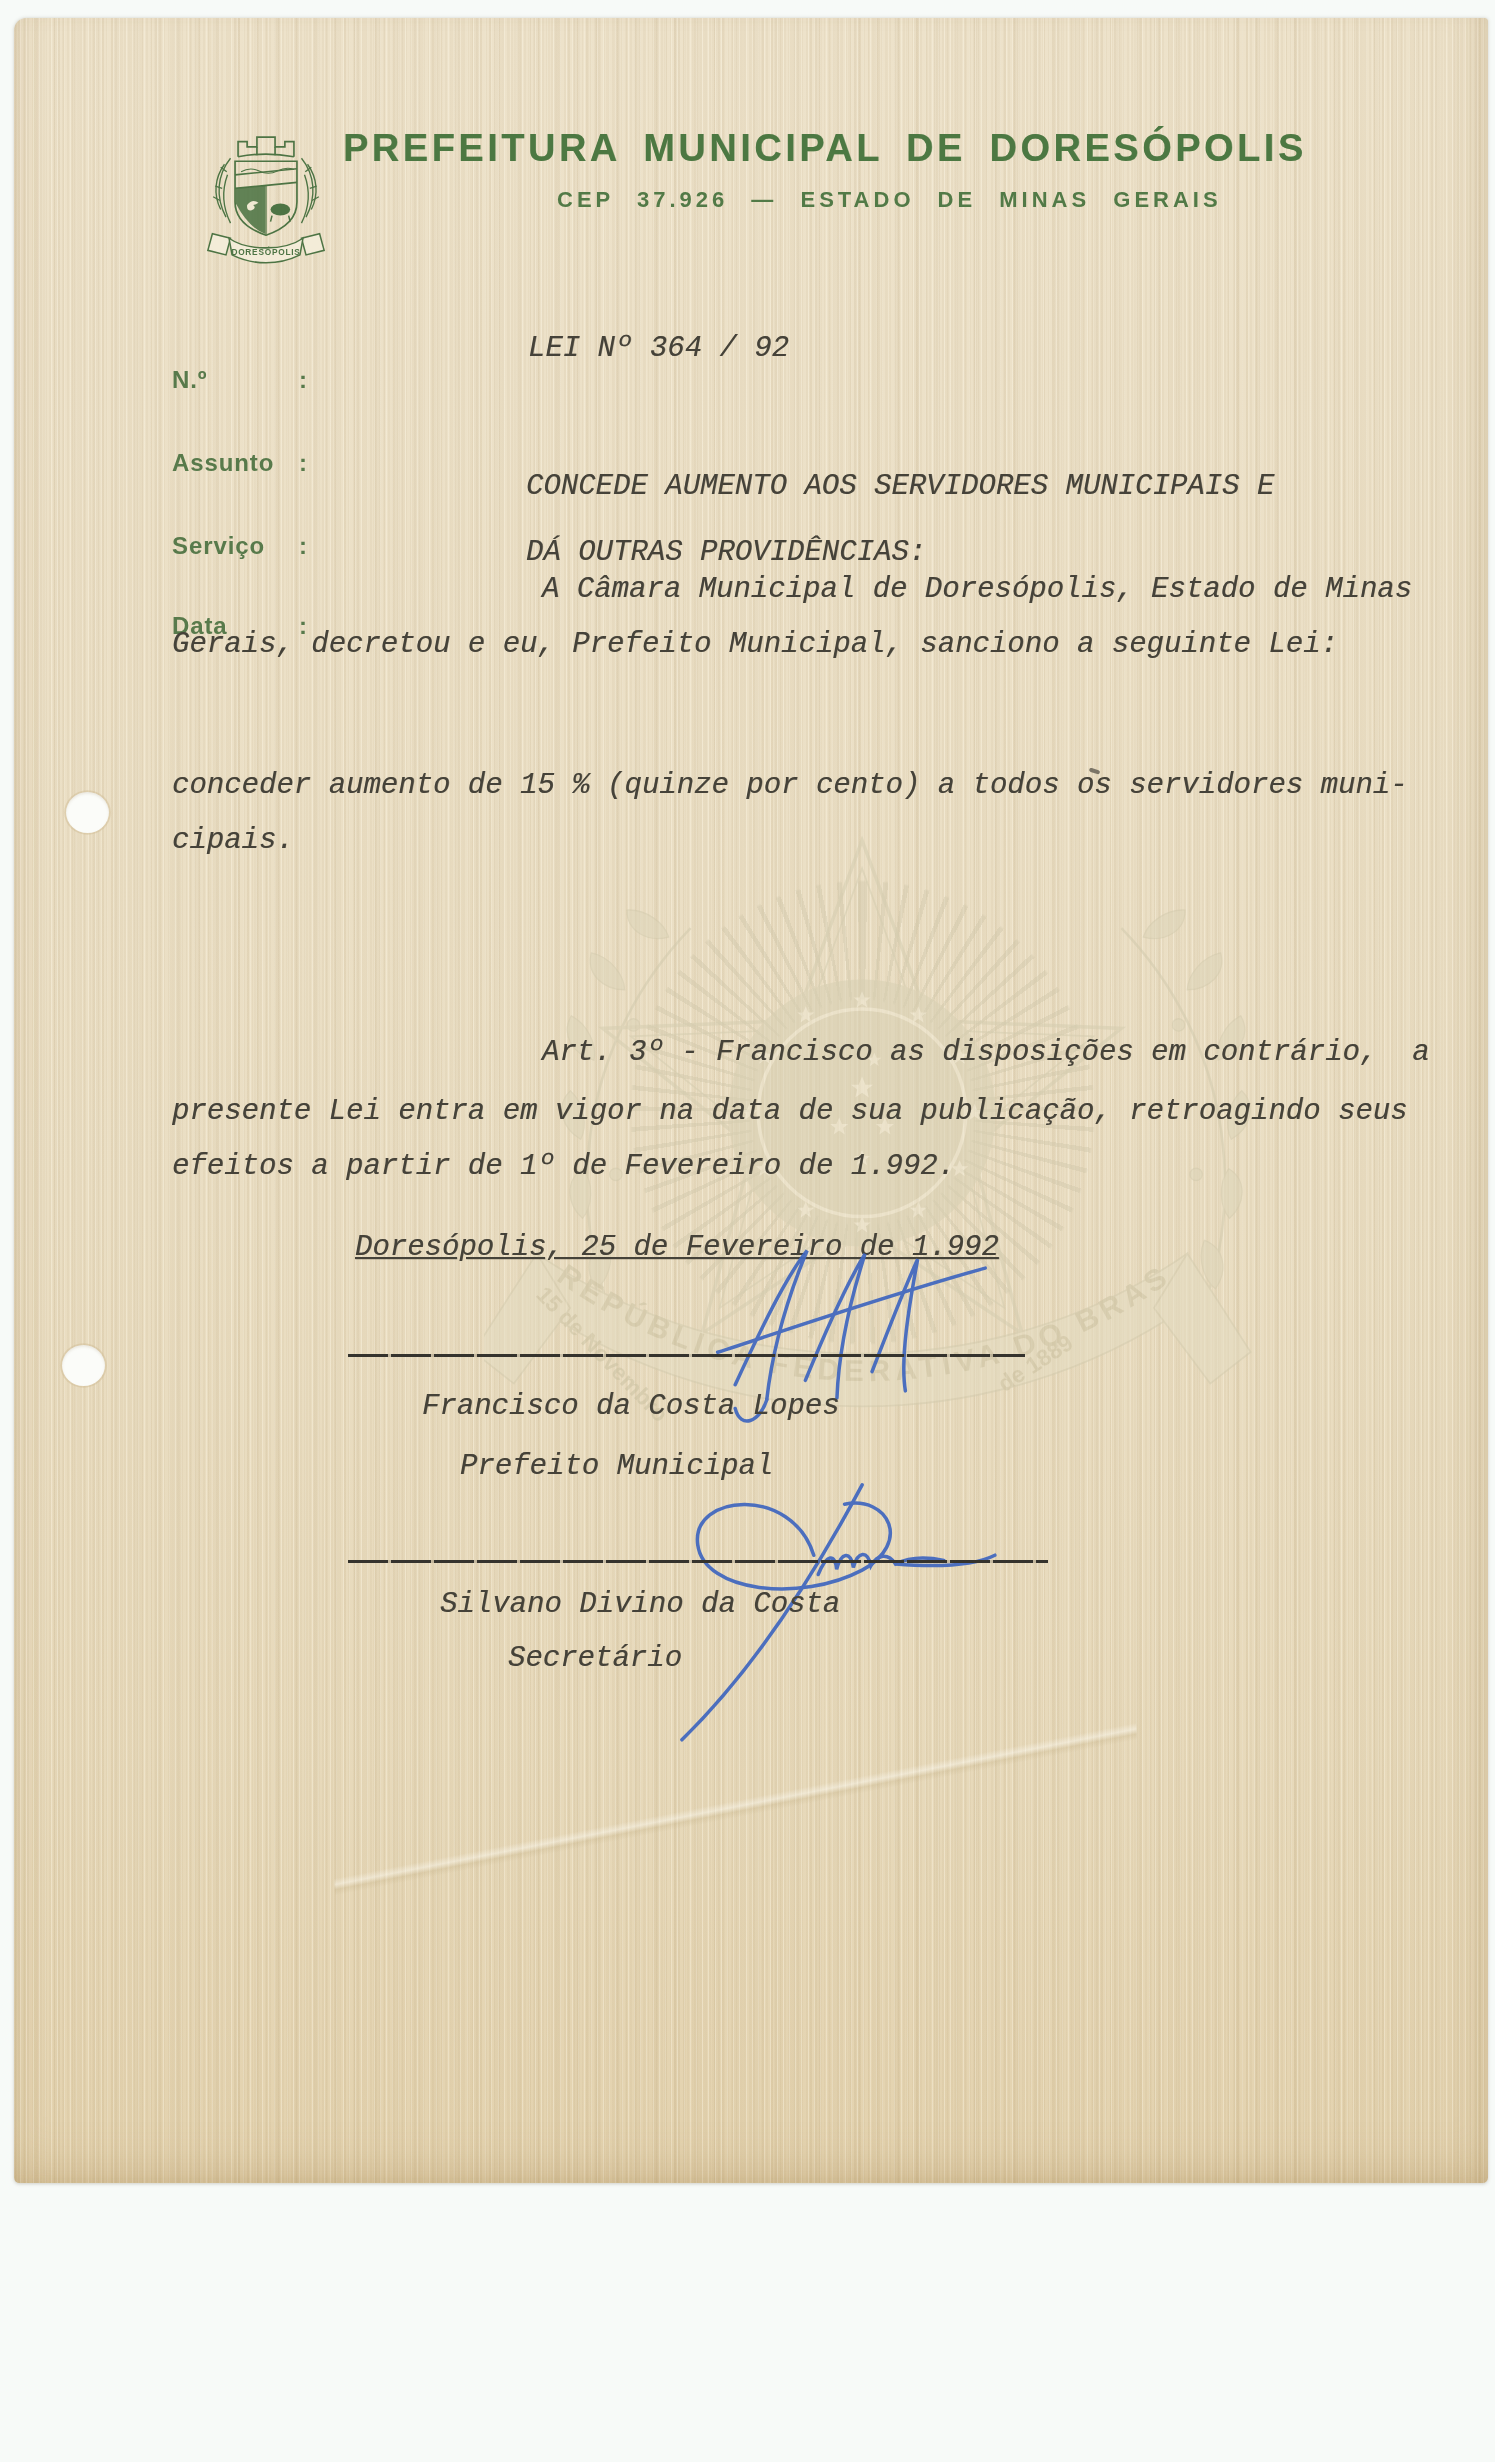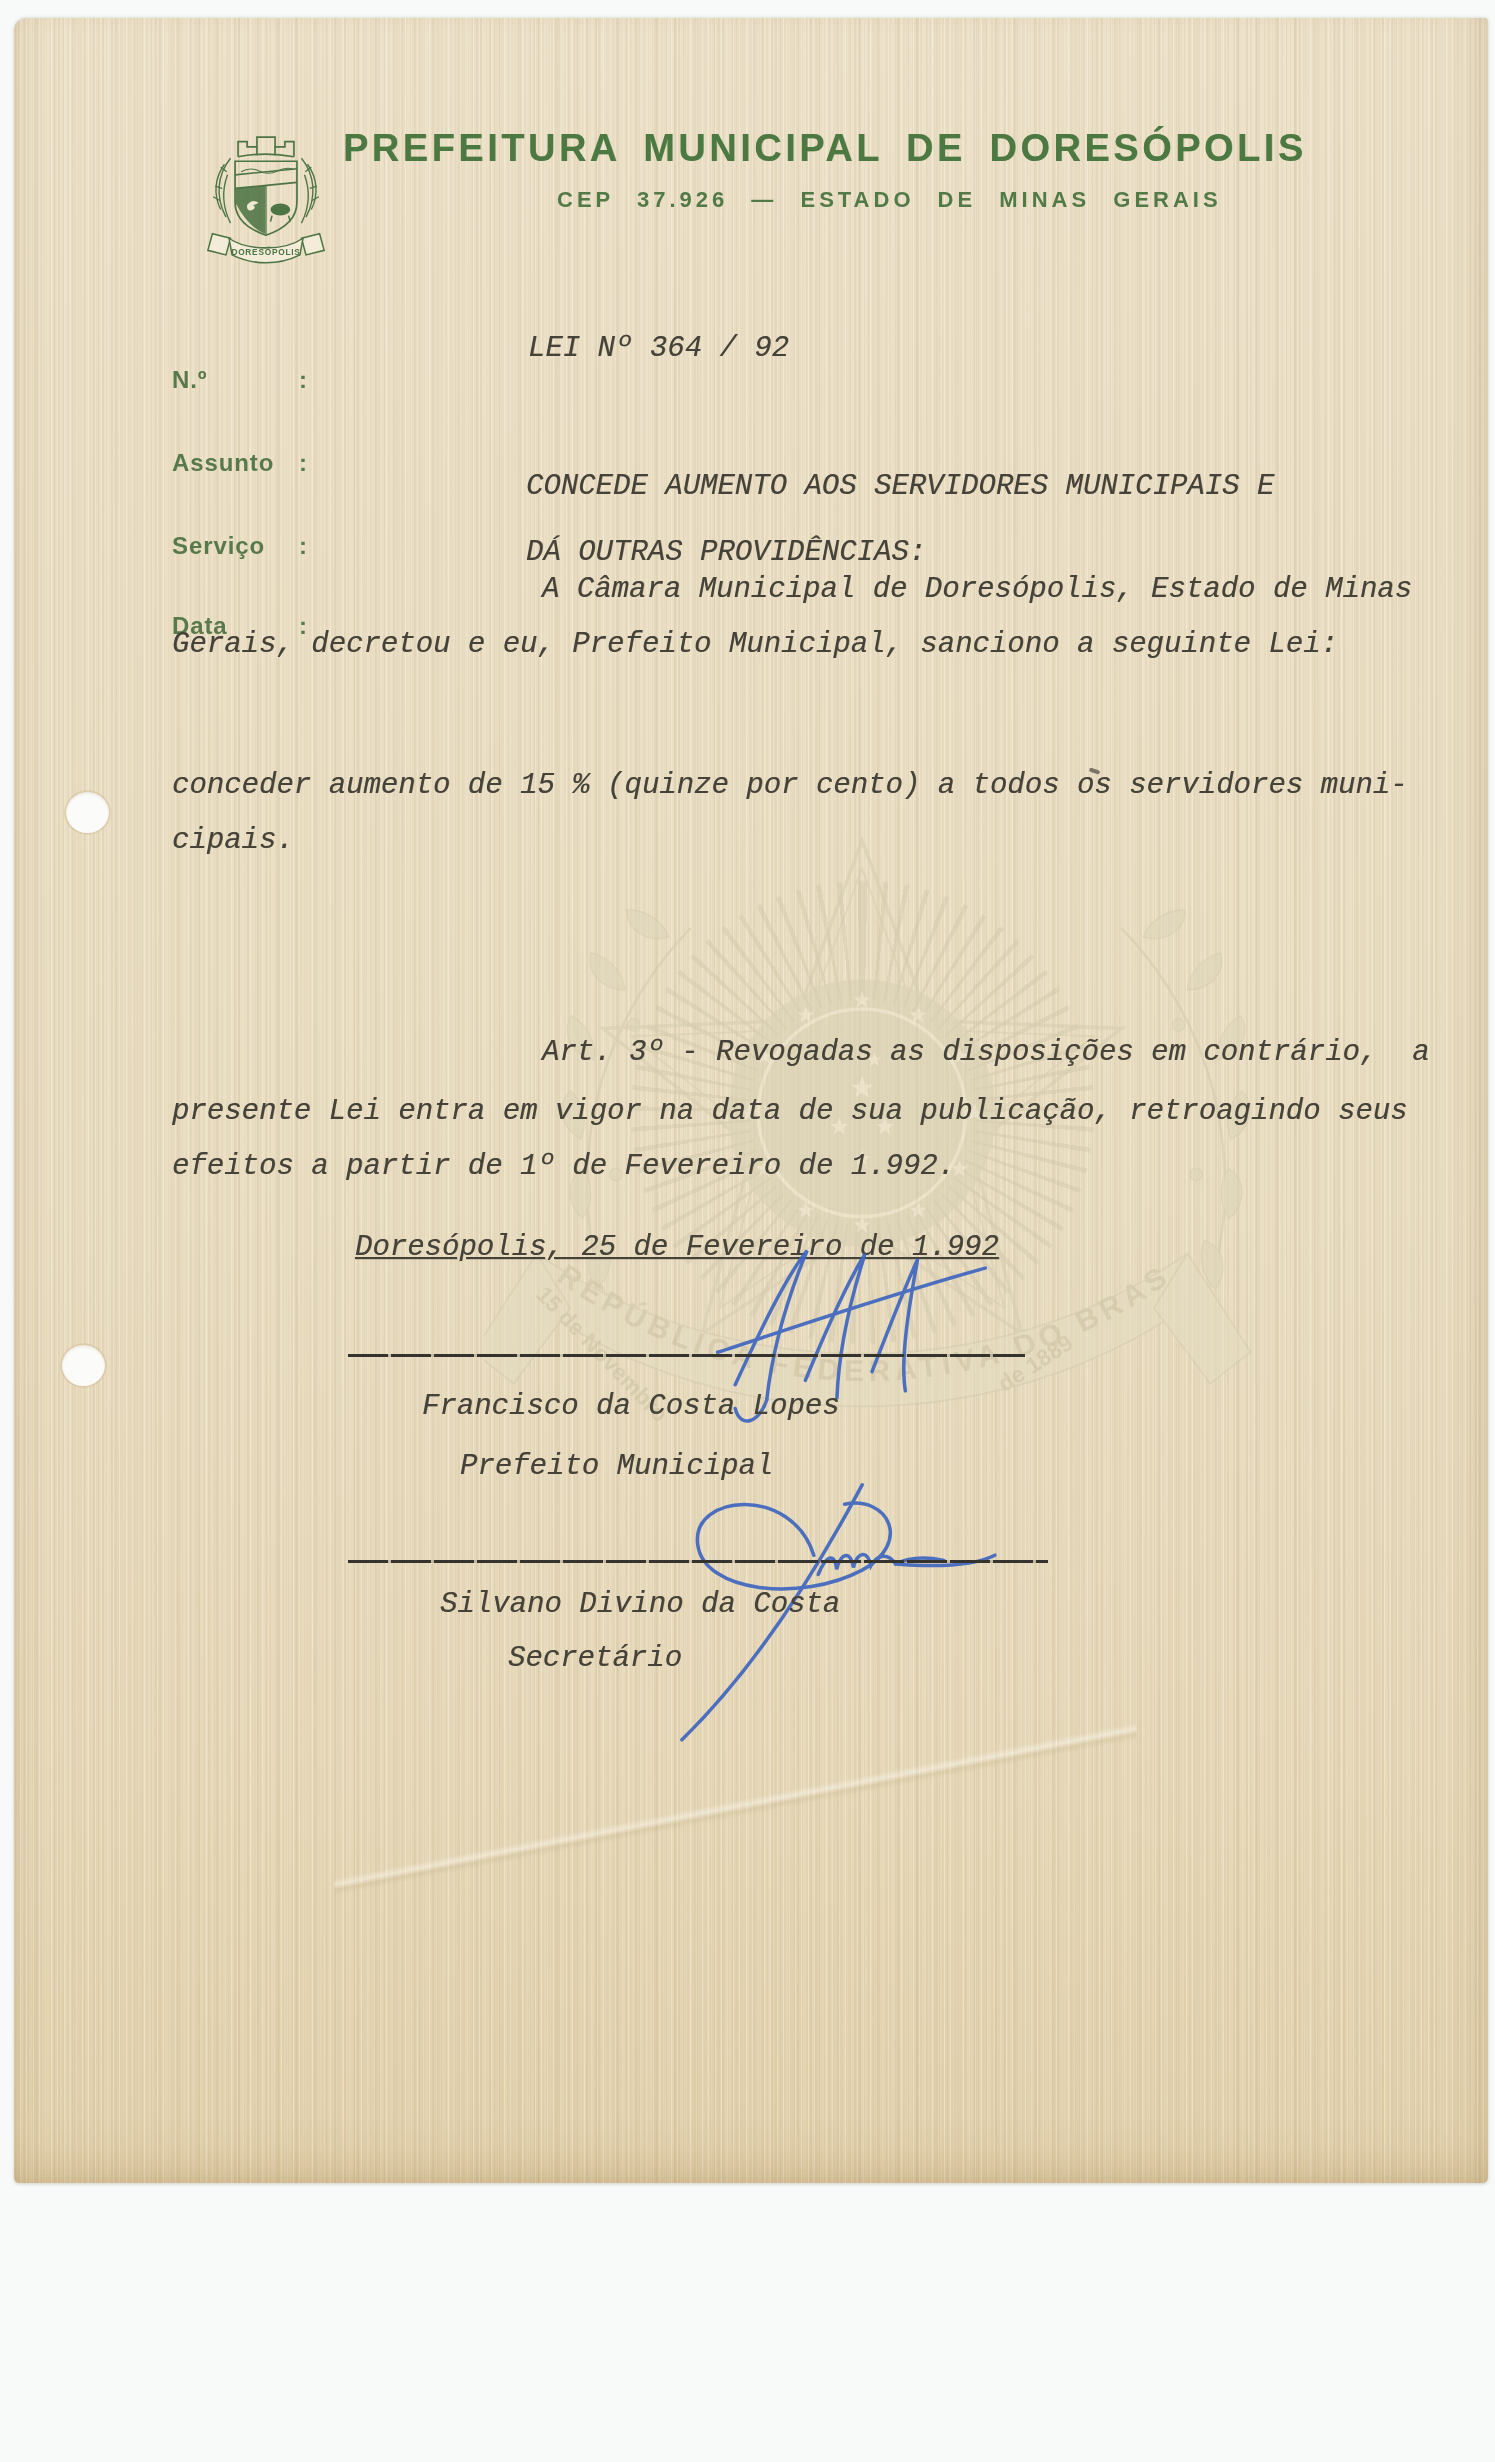--- a/index.html
+++ b/index.html
@@ -189,21 +189,21 @@
     <div class="t typed" style="left:528px;top:538px;"></div>
     <div class="t typed" style="left:528px;top:536px;"></div>
 
     <div class="t typed" style="left:528px;top:554px;">A Câmara Municipal de Doresópolis, Estado de Minas</div>
     <div class="t typed" style="left:158px;top:609px;">Gerais, decretou e eu, Prefeito Municipal, sanciono a seguinte Lei:</div>
 
     <div class="t typed" style="left:158px;top:750px;">conceder aumento de 15 % (quinze por cento) a todos os servidores muni-</div>
     <div class="t typed" style="left:158px;top:805px;">cipais.</div>
 
 
-    <div class="t typed" style="left:528px;top:1017px;">Art. 3º - Revogadas as disposições em contrário,  a</div>
+    <div class="t typed" style="left:528px;top:1017px;">Art. 3º - Francisco as disposições em contrário,  a</div>
     <div class="t typed" style="left:158px;top:1076px;text-align:right;">presente Lei entra em vigor na data de sua publicação, retroagindo seus</div>
     <div class="t typed" style="left:158px;top:1131px;">efeitos a partir de 1º de Fevereiro de 1.992.</div>
 
     <div class="t typed" style="left:341px;top:1212px;text-decoration:underline;">Doresópolis, 25 de Fevereiro de 1.992</div>
 
     <svg class="t" style="left:668px;top:1222px;" width="352" height="193" viewBox="0 0 400 220">
       <g fill="none" stroke="#3f66bf" stroke-width="4" stroke-linecap="round" opacity=".92">
         <path d="M60 165 C 90 100 118 42 142 12 C 120 65 103 120 96 182"></path>
         <path d="M140 160 C 168 92 188 48 208 16 C 192 66 178 126 176 180"></path>
         <path d="M216 150 C 240 88 254 52 268 22 C 258 76 248 136 254 172"></path>

